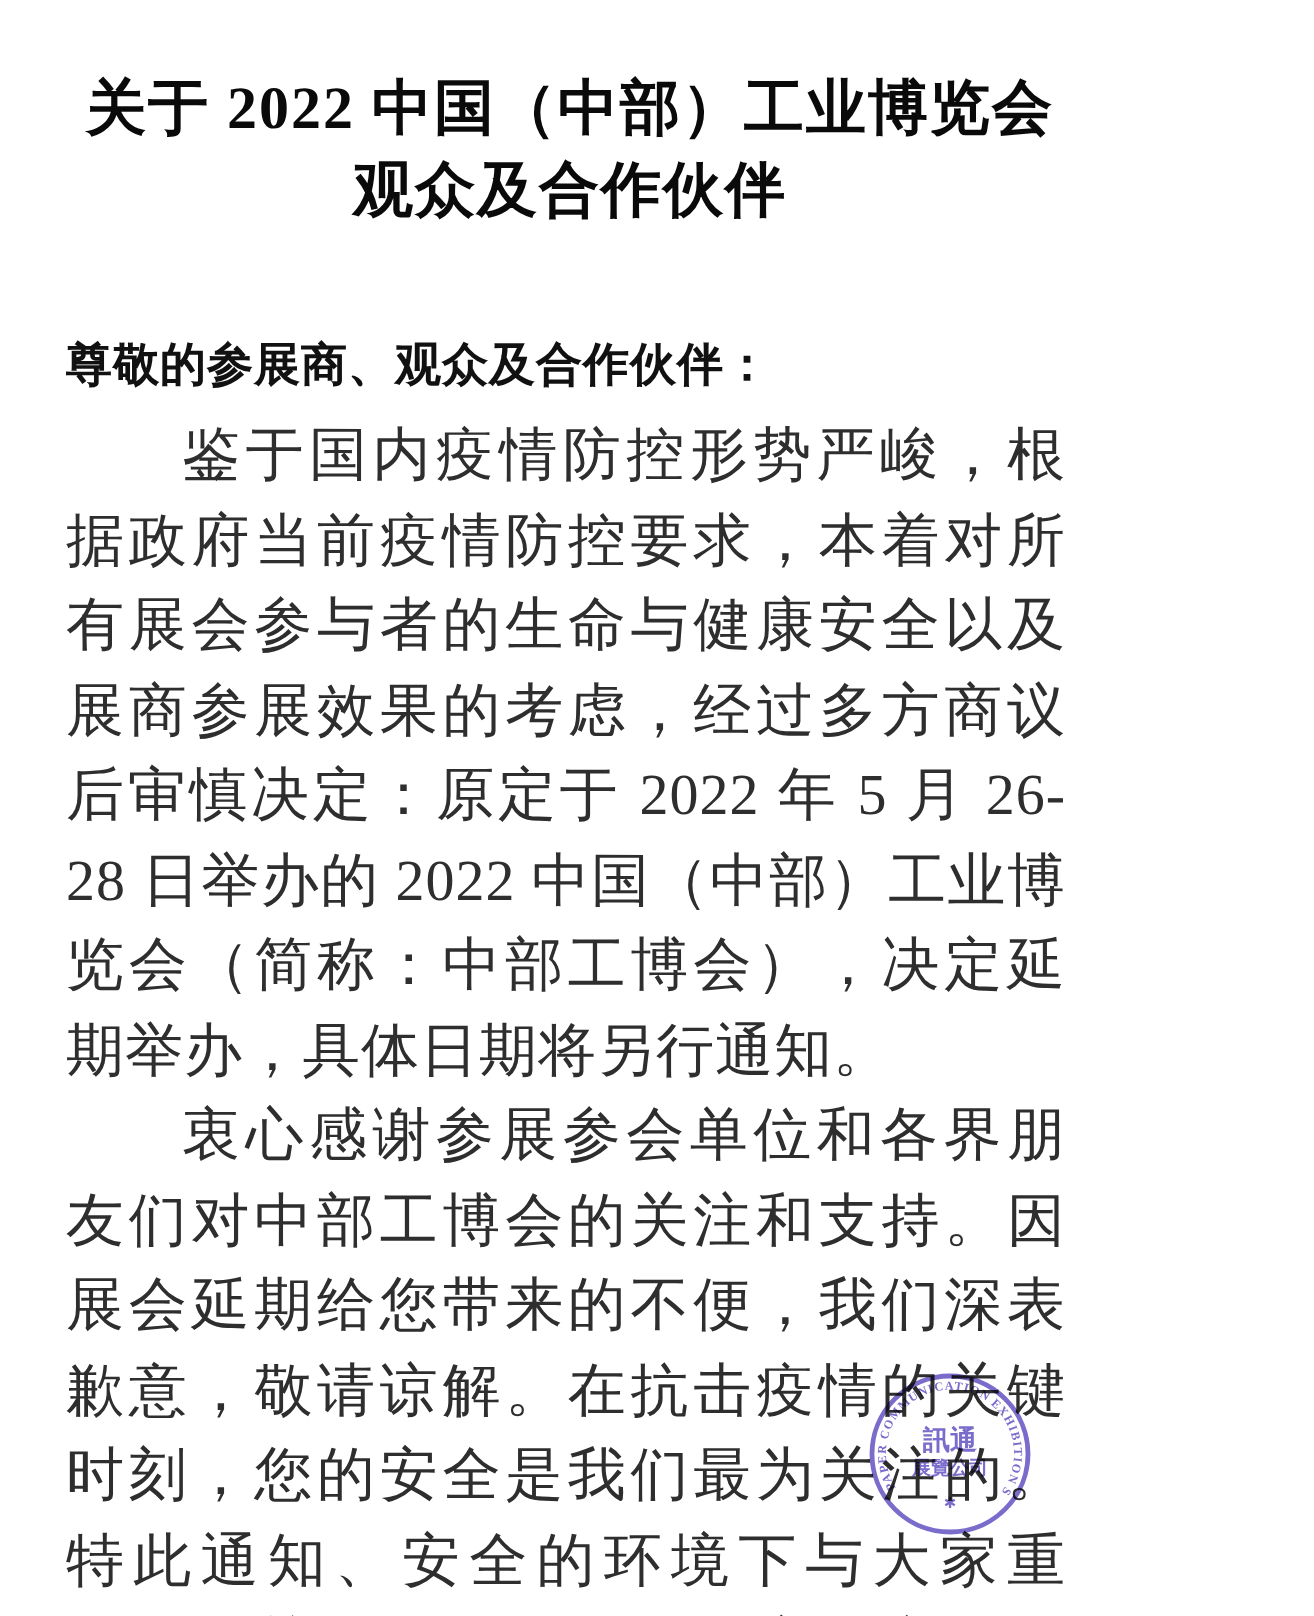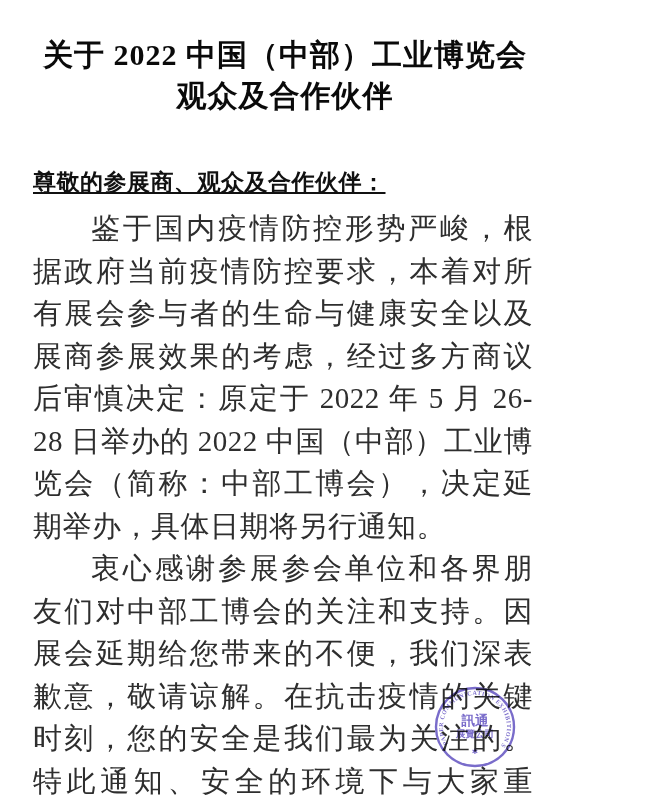--- a/index.html
+++ b/index.html
@@ -24,21 +24,20 @@
     color: #0a0a0a;
     letter-spacing: 1px;
   }
   .salutation {
     margin: 52px 37px 0 33px;
     font-size: 23px;
     font-weight: bold;
     line-height: 30px;
     color: #111111;
     letter-spacing: 0.5px;
-    text-decoration: underline;
   }
   .body-text {
     margin: 9px 37px 0 33px;
   }
   .body-text p {
     margin: 0;
     font-size: 29px;
     line-height: 42.5px;
     text-indent: 2em;
     text-align: justify;

